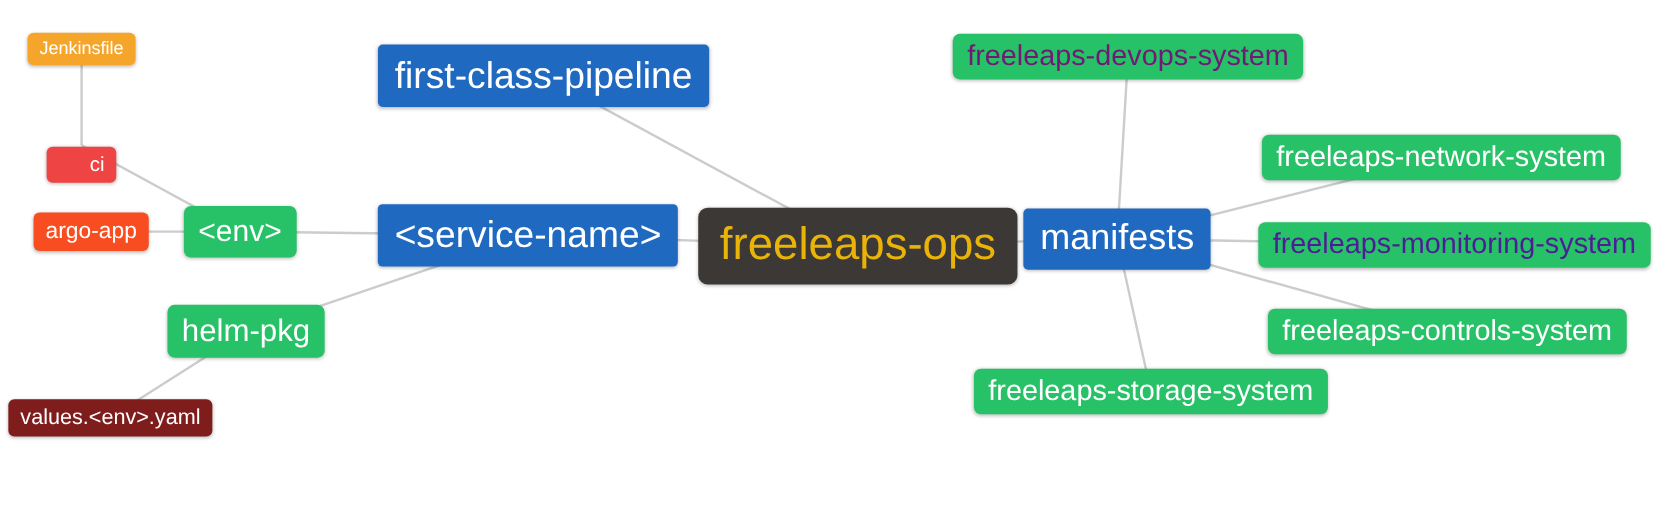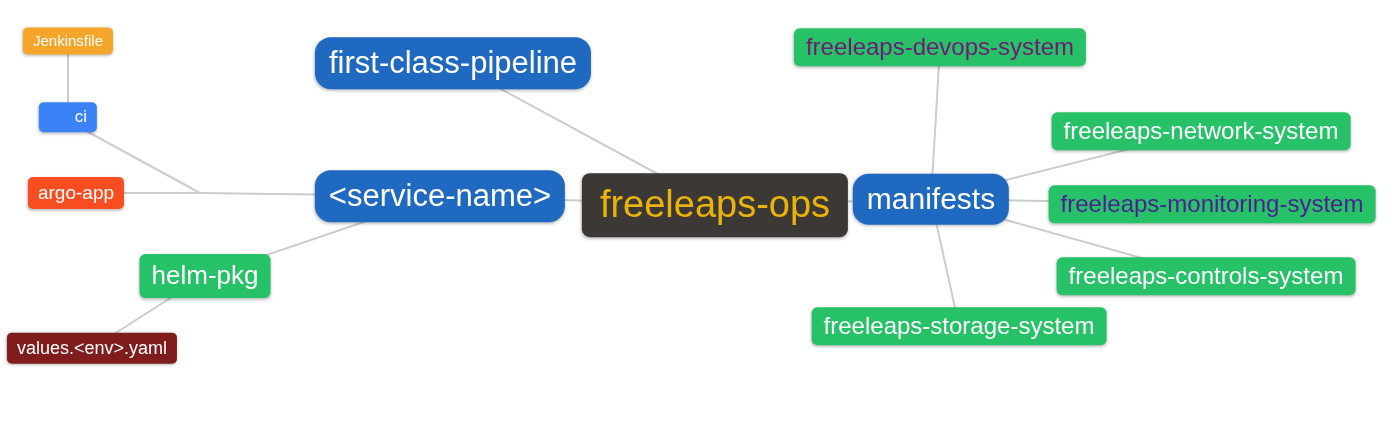--- a/index.html
+++ b/index.html
@@ -27,21 +27,21 @@
     z-index: 1;
     color: #ffffff;
     white-space: nowrap;
     text-align: center;
     line-height: 1.15;
     box-shadow: 0 1px 3px rgba(0,0,0,0.25);
     cursor: pointer;
     user-select: none;
   }
   .lvl-root { padding: 10px 18px; border-radius: 8px; }
-  .lvl-2    { padding: 8px 14px;  border-radius: 16px; }
+  .lvl-2    { padding: 8px 14px;  border-radius: 4px; }
   .lvl-3    { padding: 5px 12px;  border-radius: 6px; }
   .lvl-3b   { padding: 7px 12px;  border-radius: 6px; }
   .lvl-4    { padding: 5px 10px;  border-radius: 5px; }
 </style>
 </head>
 <body>
 
 <div id="canvas">
   <svg id="edges" width="1390" height="421" viewBox="0 0 1390 421">
       <line x1="68" y1="41" x2="68" y2="121" stroke="#cccccc" stroke-width="2"></line>
@@ -57,23 +57,24 @@
       <line x1="931" y1="199" x2="1201" y2="131" stroke="#cccccc" stroke-width="2"></line>
       <line x1="931" y1="199" x2="1212" y2="204" stroke="#cccccc" stroke-width="2"></line>
       <line x1="931" y1="199" x2="1206" y2="276" stroke="#cccccc" stroke-width="2"></line>
       <line x1="931" y1="199" x2="959" y2="326" stroke="#cccccc" stroke-width="2"></line>
     </svg>
 
 <div class="node lvl-root" style="left: 715px; top: 205px; font-size: 38px; background: rgb(59, 56, 53); color: #eab308;">freeleaps-ops</div>
     <div class="node lvl-2" style="left: 453px; top: 63px; font-size: 31px; background: rgb(31, 105, 193); color: rgb(255, 255, 255);">first-class-pipeline</div>
     <div class="node lvl-2" style="left: 440px; top: 196px; font-size: 31px; background: rgb(31, 105, 193); color: rgb(255, 255, 255);">&lt;service-name&gt;</div>
     <div class="node lvl-2" style="left: 931px; top: 199px; font-size: 30px; background: rgb(31, 105, 193); color: rgb(255, 255, 255);">manifests</div>
+    <div class="node lvl-3b" style="left: 200px; top: 193px; font-size: 25px; background: rgb(39, 194, 104); color: rgb(255, 255, 255);">&lt;env&gt;</div>
     <div class="node lvl-3b" style="left: 205px; top: 276px; font-size: 26px; background: rgb(39, 194, 104); color: rgb(255, 255, 255);">helm-pkg</div>
     <div class="node lvl-4" style="left: 76px; top: 193px; font-size: 19px; background: rgb(248, 77, 33); color: rgb(255, 255, 255);">argo-app</div>
-    <div class="node lvl-4" style="left: 68px; top: 117px; font-size: 17px; background: #3b82f6; color: rgb(255, 255, 255); padding-left: 36px;">ci</div>
+    <div class="node lvl-4" style="left: 68px; top: 137px; font-size: 17px; background: #ef4444; color: rgb(255, 255, 255); padding-left: 36px;">ci</div>
     <div class="node lvl-4" style="left: 68px; top: 41px; font-size: 15px; background: rgb(246, 165, 43); color: rgb(255, 255, 255);">Jenkinsfile</div>
     <div class="node lvl-4" style="left: 92px; top: 348px; font-size: 18px; background: #7f1d1d; color: rgb(255, 255, 255);">values.&lt;env&gt;.yaml</div>
     <div class="node lvl-3" style="left: 940px; top: 47px; font-size: 24px; background: rgb(39, 194, 104); color: #701a75;">freeleaps-devops-system</div>
     <div class="node lvl-3" style="left: 1201px; top: 131px; font-size: 24px; background: rgb(39, 194, 104); color: rgb(255, 255, 255);">freeleaps-network-system</div>
     <div class="node lvl-3" style="left: 1212px; top: 204px; font-size: 24px; background: rgb(39, 194, 104); color: #4c1d95;">freeleaps-monitoring-system</div>
     <div class="node lvl-3" style="left: 1206px; top: 276px; font-size: 24px; background: rgb(39, 194, 104); color: rgb(255, 255, 255);">freeleaps-controls-system</div>
     <div class="node lvl-3" style="left: 959px; top: 326px; font-size: 24px; background: rgb(39, 194, 104); color: rgb(255, 255, 255);">freeleaps-storage-system</div>
   </div>
 
 </body></html>

